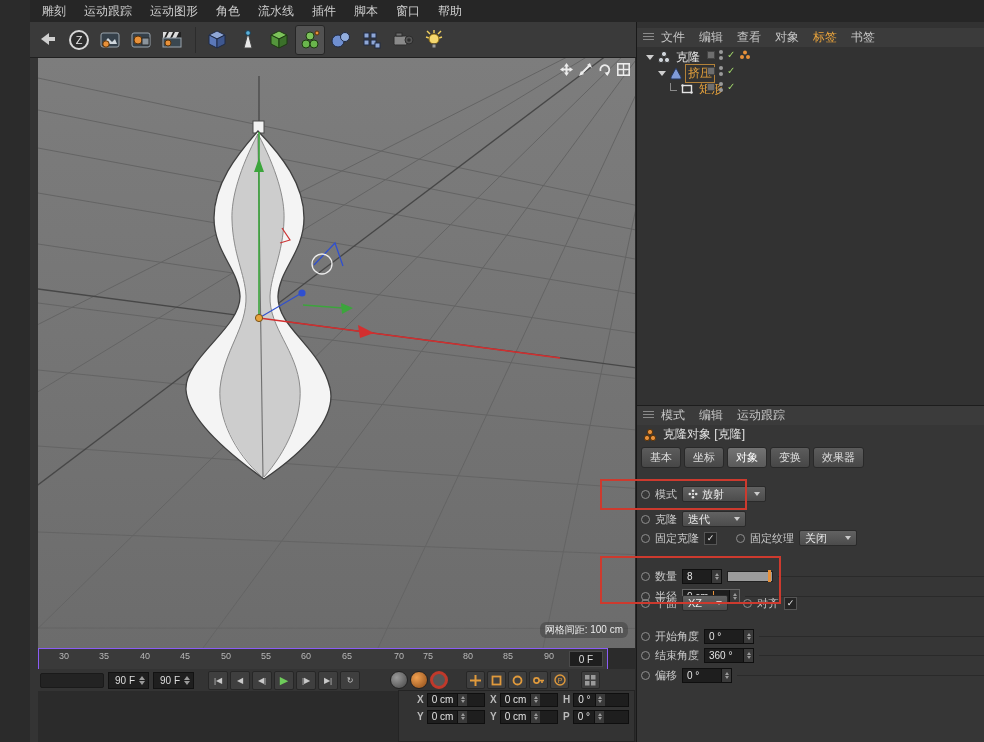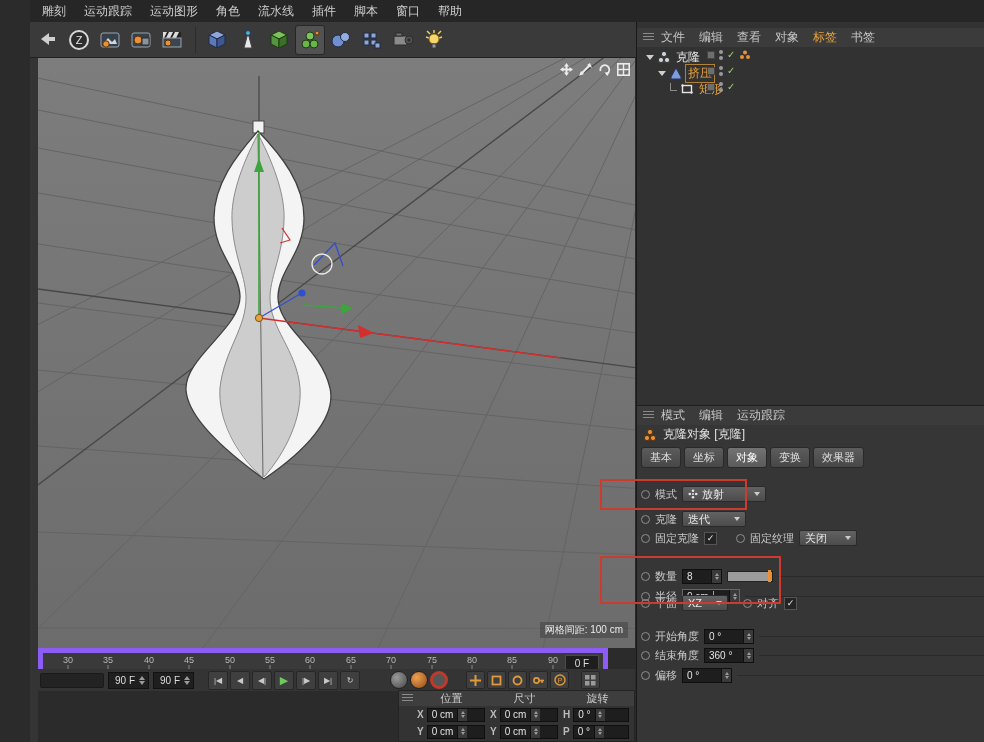--- a/index.html
+++ b/index.html
@@ -16,23 +16,23 @@
            display:flex;align-items:center;gap:1px;padding-left:3px;box-sizing:border-box;}
   .tile{width:30px;height:30px;display:flex;align-items:center;justify-content:center;border-radius:3px;}
   .tile.pressed{background:#525252;box-shadow:inset 0 0 0 1px #262626;}
   .tsep{width:7px;height:26px;border-right:1px solid #2c2c2c;margin-right:5px;}
   
   .viewport{left:8px;top:58px;width:597px;height:590px;background:linear-gradient(#7d7d7d,#6c6c6c);overflow:hidden;}
   .left-strip{left:0;top:58px;width:8px;height:684px;background:#343434;}
   .vp-nav{position:absolute;right:5px;top:4px;display:flex;gap:5px;}
   .vp-nav .nbtn{width:14px;height:14px;display:flex;align-items:center;justify-content:center;}
   .grid-label{position:absolute;right:7px;bottom:10px;font-size:10px;color:#ececec;
-              background:rgba(55,55,55,.45);padding:1px 5px;border-radius:1px;}
+              background:rgba(55,55,55,.45);padding:1px 5px;border-radius:6px;}
   
-  .timeline{left:8px;top:648px;width:570px;height:28px;background:#3a3a3a;border:5px solid #8b5cf6;box-sizing:border-box;}
+  .timeline{left:8px;top:648px;width:570px;height:28px;background:#3a3a3a;border:1px solid #8b5cf6;box-sizing:border-box;}
   .tick-num{position:absolute;top:2px;font-size:9px;color:#b8b8b8;transform:translateX(-50%);}
   .tick-mark{position:absolute;bottom:1px;width:1px;height:5px;background:#878787;transform:translateX(-50%);}
   .framebox{position:absolute;right:4px;top:2px;width:32px;height:14px;background:#1e1e1e;border:1px solid #4a4a4a;
             color:#ddd;font-size:10px;display:flex;align-items:center;justify-content:center;}
   
   .transport{left:8px;top:669px;width:597px;height:22px;background:#343434;display:flex;align-items:center;
              gap:4px;padding:0 2px;box-sizing:border-box;}
   .range-track{width:62px;height:13px;background:#232323;border:1px solid #1a1a1a;border-radius:2px;}
   .ffield{height:15px;background:#1f1f1f;border:1px solid #121212;color:#ddd;font-size:10px;display:flex;
           align-items:center;padding:0 3px 0 6px;gap:4px;}
@@ -327,21 +327,21 @@
 
   <div class="timeline abs">
     <span class="tick-num" style="left:25px">30</span>
     <span class="tick-num" style="left:65px">35</span>
     <span class="tick-num" style="left:106px">40</span>
     <span class="tick-num" style="left:146px">45</span>
     <span class="tick-num" style="left:187px">50</span>
     <span class="tick-num" style="left:227px">55</span>
     <span class="tick-num" style="left:267px">60</span>
     <span class="tick-num" style="left:308px">65</span>
-    <span class="tick-num" style="left:348px">70</span>
+    <span class="tick-num" style="left:360px">70</span>
     <span class="tick-num" style="left:389px">75</span>
     <span class="tick-num" style="left:429px">80</span>
     <span class="tick-num" style="left:469px">85</span>
     <span class="tick-num" style="left:510px">90</span>
     <i class="tick-mark" style="left:25px"></i>
       <i class="tick-mark" style="left:65px"></i>
       <i class="tick-mark" style="left:106px"></i>
       <i class="tick-mark" style="left:146px"></i>
       <i class="tick-mark" style="left:187px"></i>
       <i class="tick-mark" style="left:227px"></i>
@@ -426,26 +426,20 @@
               <rect x="6" y="0" width="4.5" height="4.5"></rect>
               <rect x="0" y="6" width="4.5" height="4.5"></rect>
               <rect x="6" y="6" width="4.5" height="4.5"></rect>
             </g>
           </svg>
         </span>
     </span>
   </div>
 
   <div class="coord abs">
-    <div class="coord-head">
-      <span class="burger" style="position:static;margin-left:3px"></span>
-      <span>位置</span>
-      <span>尺寸</span>
-      <span>旋转</span>
-    </div>
     <div class="coord-row">
       <span></span>
       <span class="cc">
           <b>X</b>
           <span class="nfield" style="width:58px">
             <span class="val">0 cm</span>
             <span class="spin2">
               <i class="tup"></i>
               <i class="tdn"></i>
             </span>

